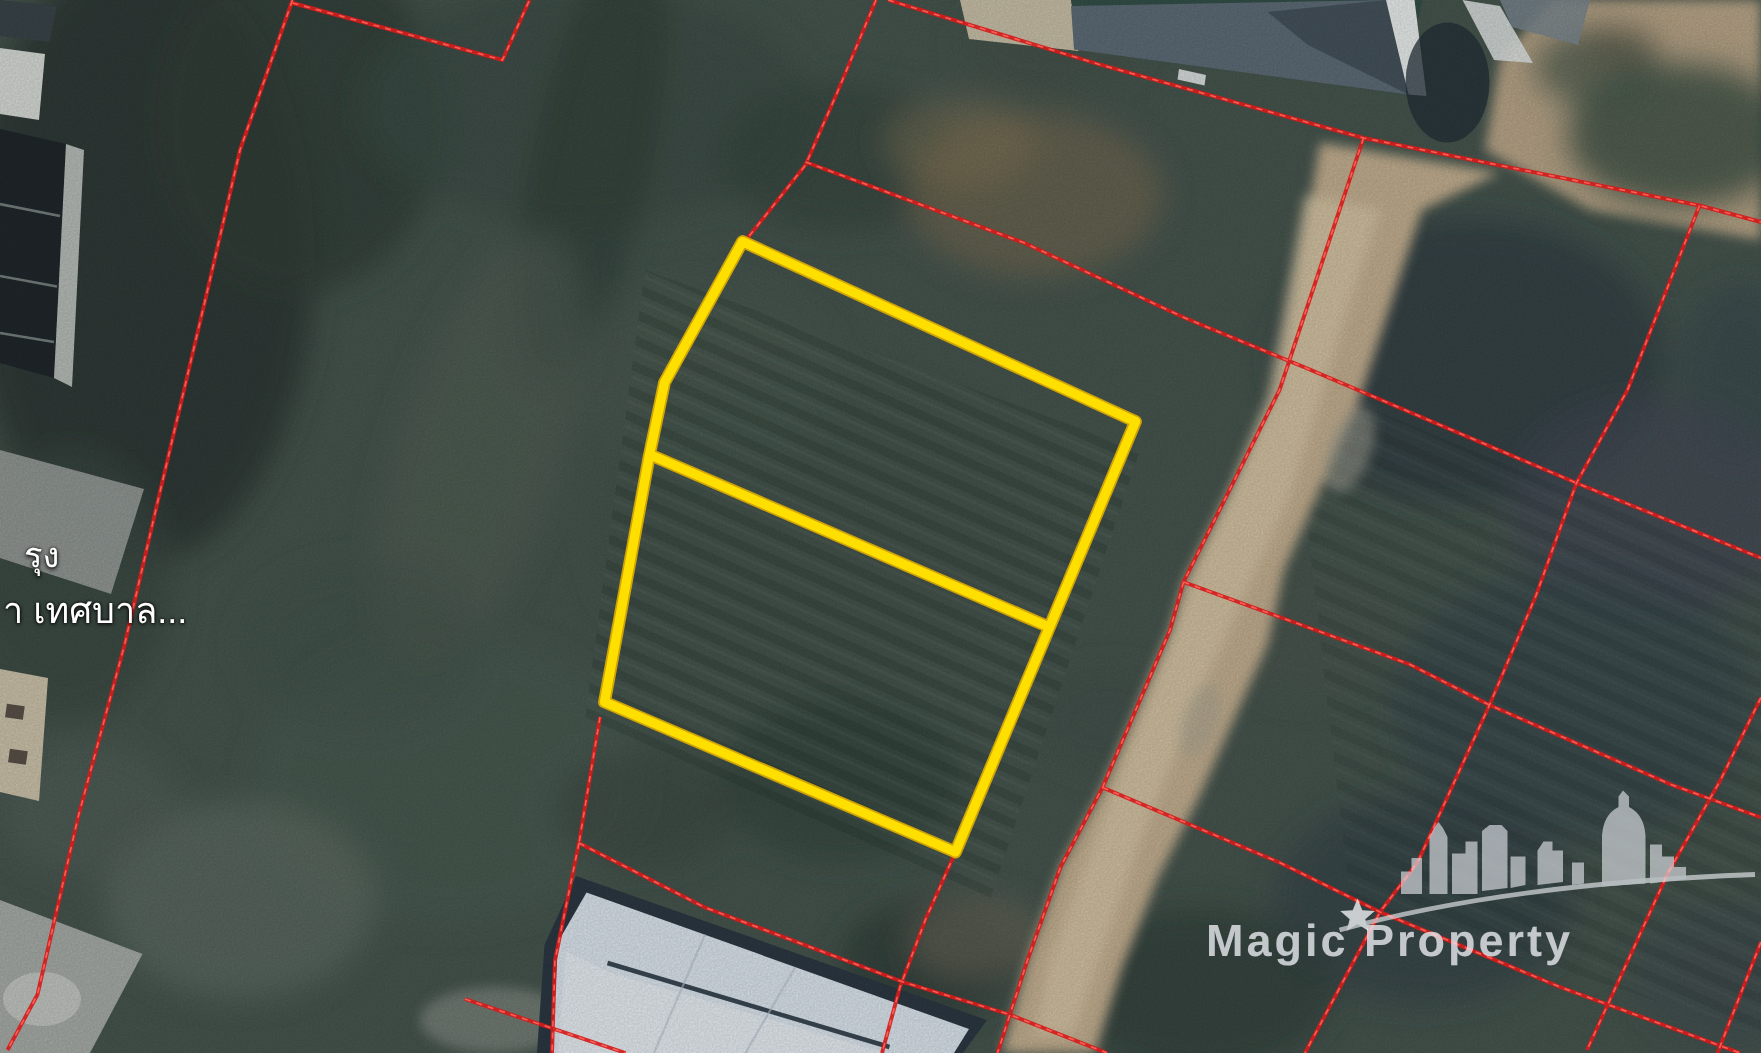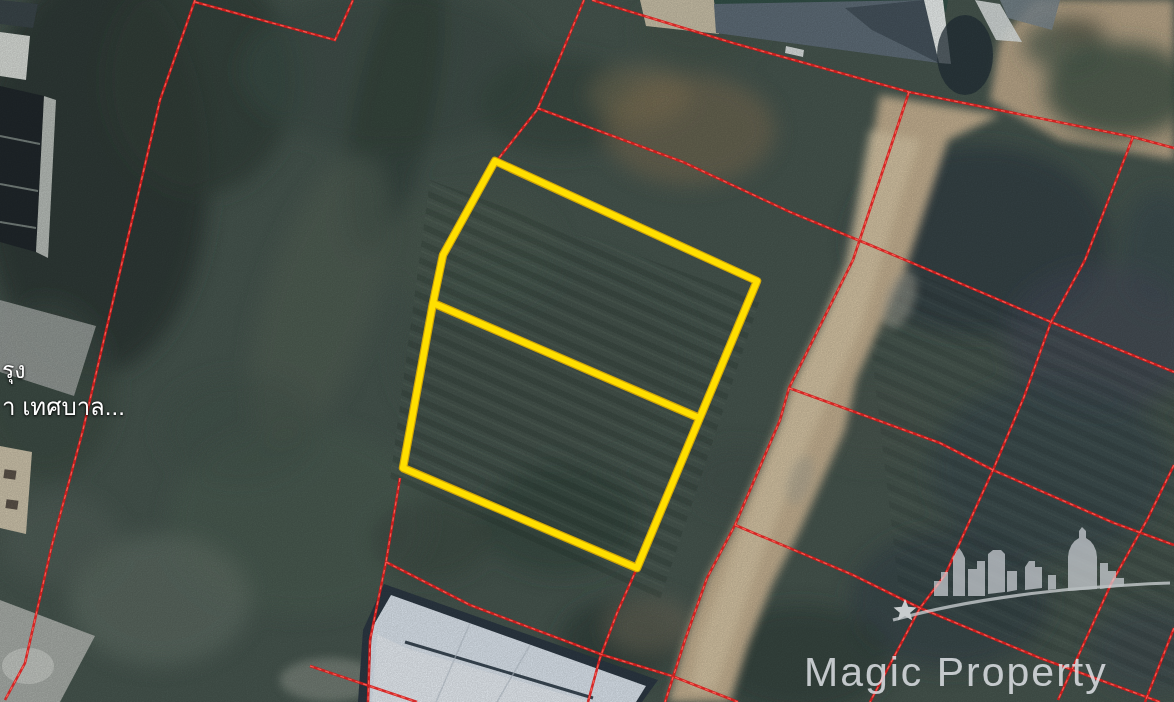--- a/index.html
+++ b/index.html
@@ -1,24 +1,24 @@
 <!DOCTYPE html>
 <html><head>
 <meta charset="utf-8">
 <style>
   html,body{margin:0;padding:0;background:#222;}
   #stage{position:relative;width:1174px;height:702px;overflow:hidden;background:#47564f;
          font-family:"Liberation Sans",sans-serif;}
   #stage svg{position:absolute;left:0;top:0;filter:blur(.4px);}
   .maplabel{position:absolute;color:#ffffff;font-weight:500;white-space:nowrap;
             text-shadow:0 1px 3px rgba(0,0,0,.95),0 0 2px rgba(0,0,0,.8);}
-  #thai-line1{left:2px;top:352px;font-size:23px;}
+  #thai-line1{left:16px;top:352px;font-size:23px;}
   #thai-line2{left:2px;top:387px;font-size:24px;}
-  #wm-text{position:absolute;left:804px;top:649px;font-size:41px;letter-spacing:2px;
-           color:rgba(228,231,236,.82);white-space:nowrap;font-weight:400;}
+  #wm-text{position:absolute;left:804px;top:611px;font-size:30px;letter-spacing:2px;
+           color:rgba(228,231,236,.82);white-space:nowrap;font-weight:700;}
 </style>
 </head>
 <body>
 
 <div id="stage">
 
 <svg width="1174" height="702" viewBox="0 0 1174 702">
   <defs>
     <filter id="soft10" x="-40%" y="-40%" width="180%" height="180%">
           <feGaussianBlur stdDeviation="10"></feGaussianBlur>

